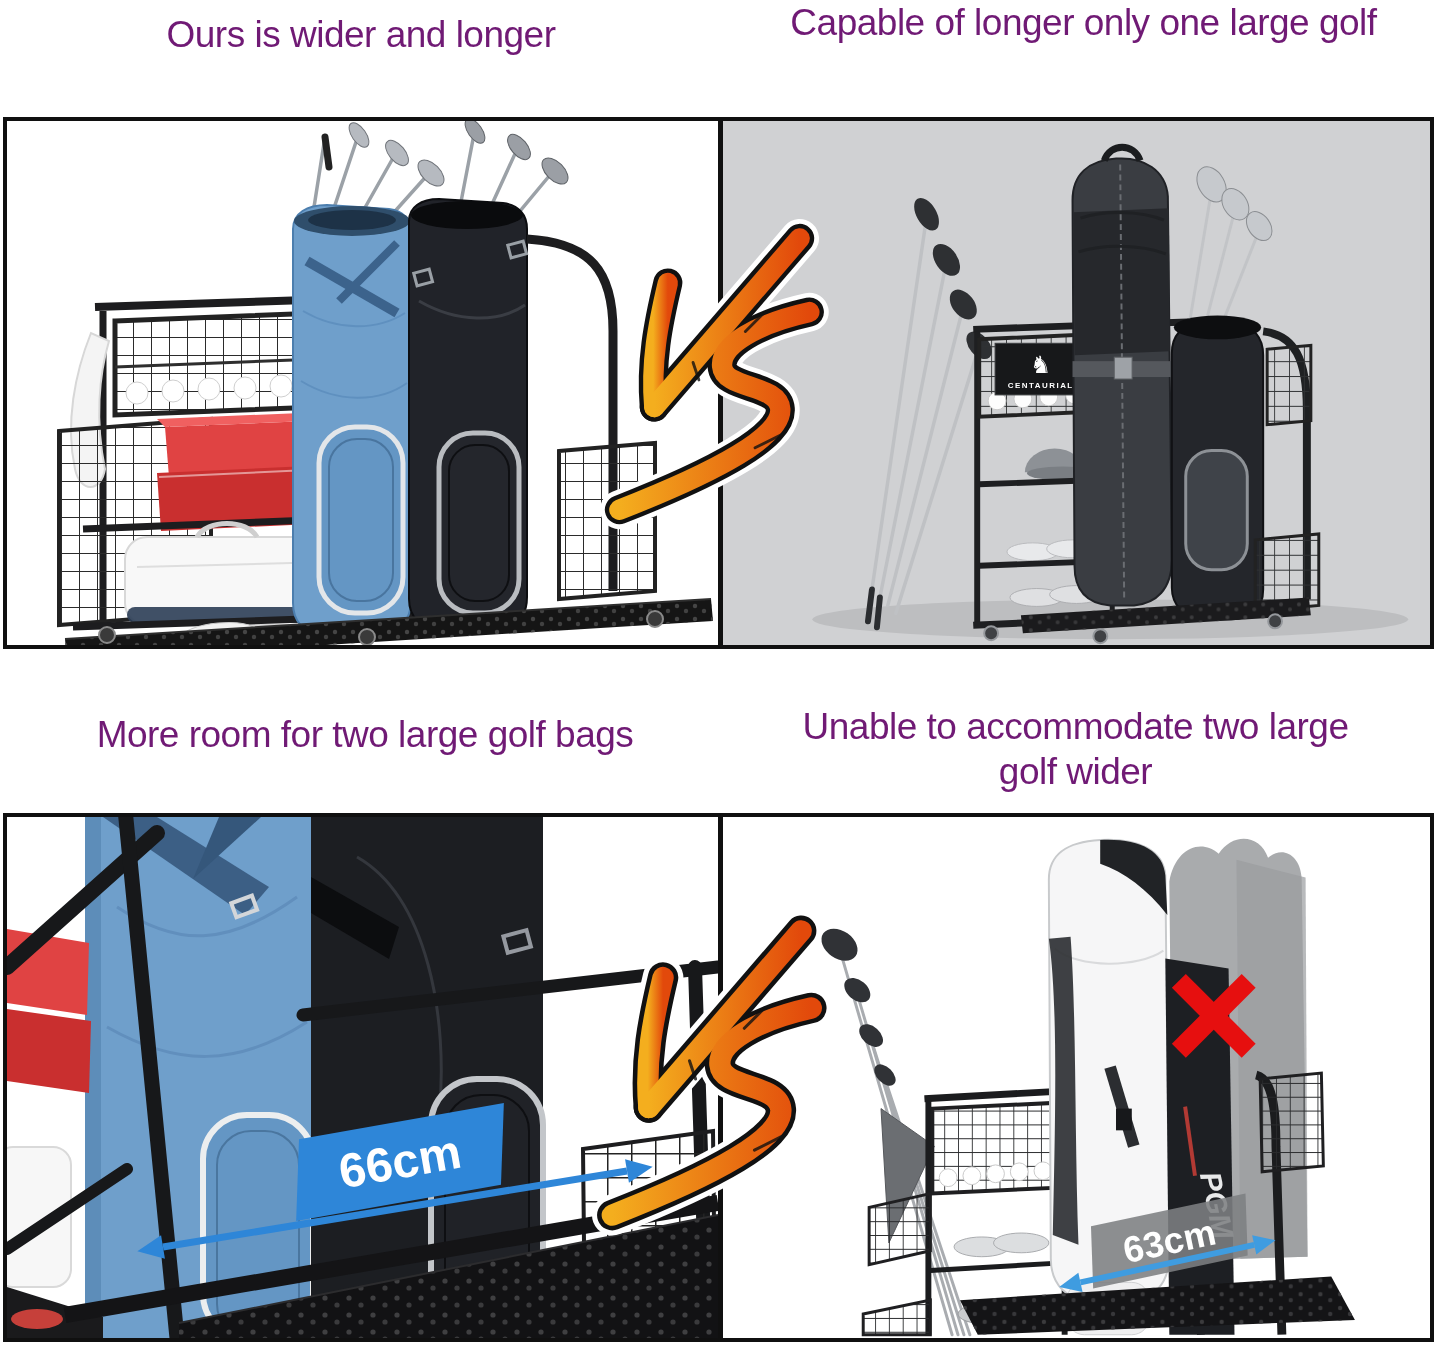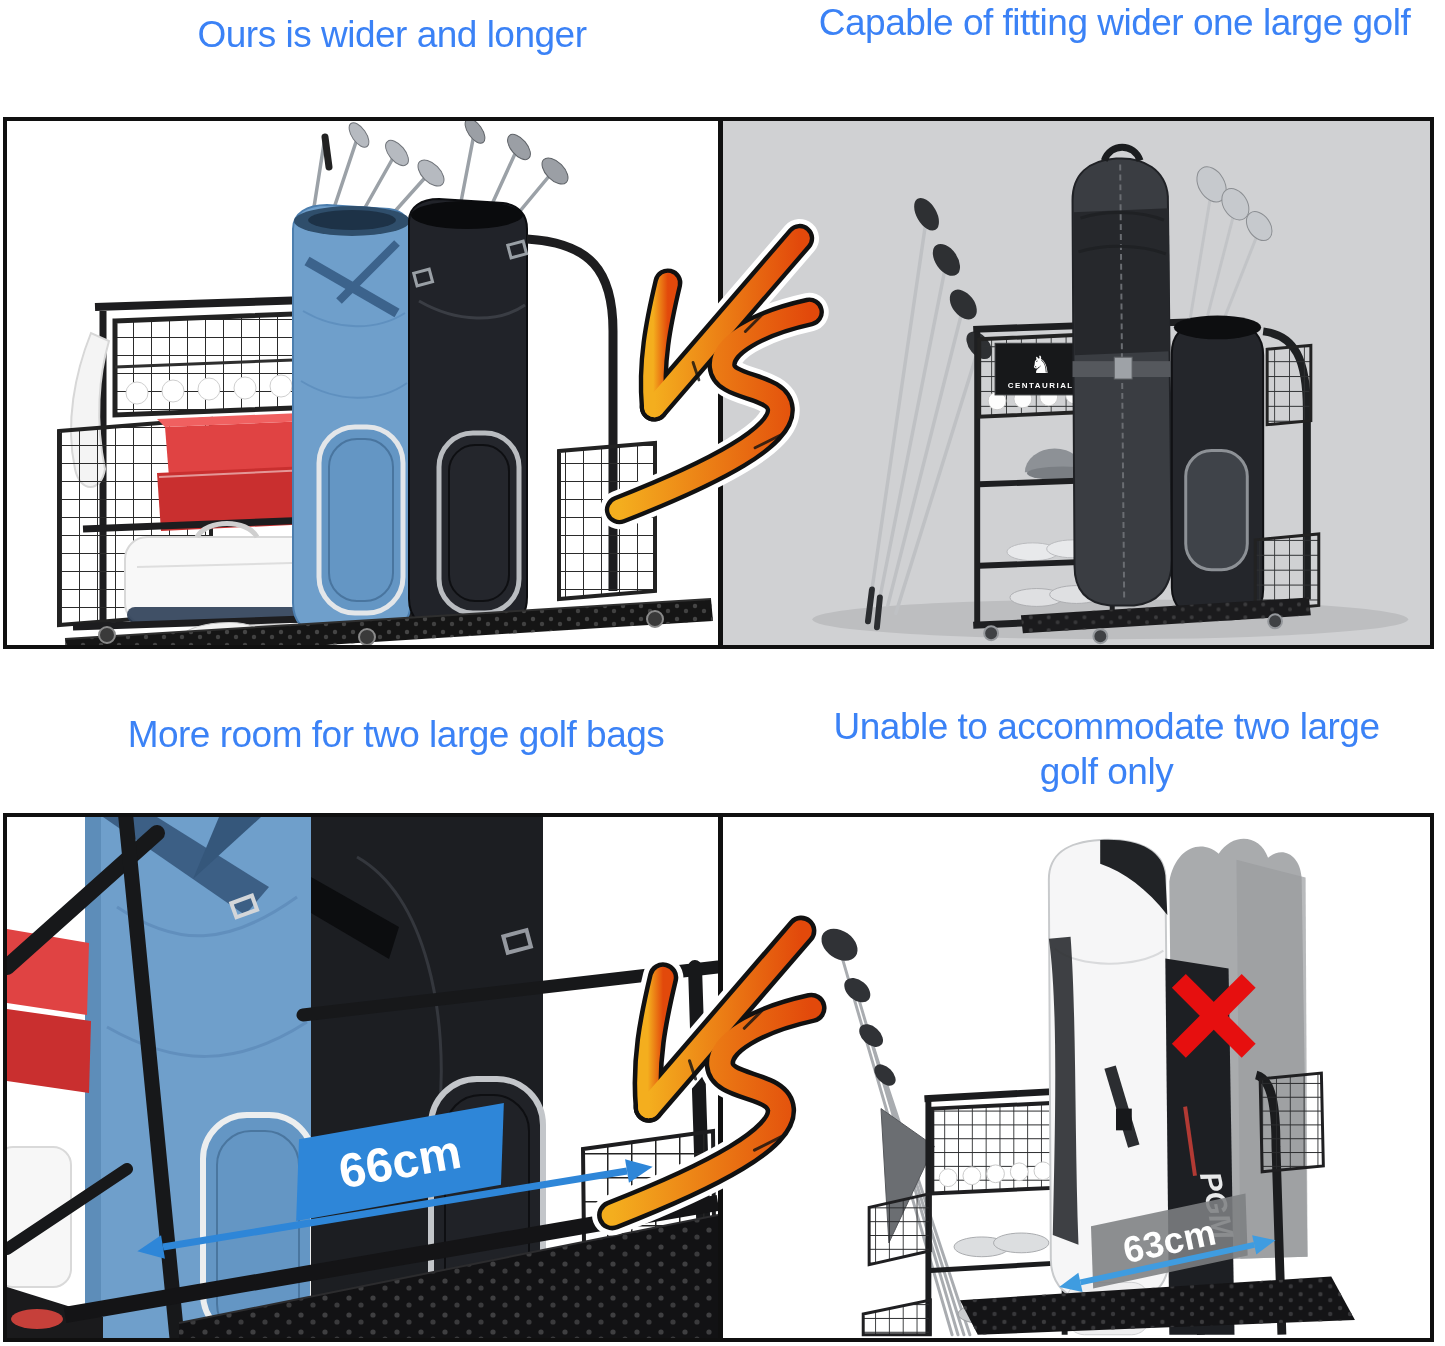--- a/index.html
+++ b/index.html
@@ -1,22 +1,22 @@
 <!DOCTYPE html>
 <html style="--accent-blue: #2e86d8; --arrow-blue: #3f9ce0; --error-red: #e60f0f; --vs-orange-start: #f4ae1e; --vs-orange-end: #e2490b; --competitor-bg: #d0d1d3; --frame-black: #101010; --ours-bag-blue: #6f9fcb;"><head>
 <meta charset="utf-8">
 <style>
   html,body{margin:0;padding:0;}
   body{
     width:1445px;height:1346px;position:relative;background:#ffffff;
     font-family:"Liberation Sans", sans-serif;overflow:hidden;
   }
   .heading{
-    position:absolute;color:#3b82f6;font-size:37px;letter-spacing:-0.5px;
-    text-align:center;line-height:41px;z-index:6;padding-left:31px;
+    position:absolute;color:#701a75;font-size:37px;letter-spacing:-0.5px;
+    text-align:center;line-height:41px;z-index:6;
   }
   .h-top-left{left:0;top:14px;width:722px;}
   .h-top-right{left:722px;top:2px;width:723px;}
   .h-bot-left{left:4px;top:714px;width:722px;}
   .h-bot-right{left:714px;top:704px;width:723px;line-height:45px;}
   .band{
     position:absolute;left:3px;width:1431px;box-sizing:border-box;
     border:4px solid #101010;display:flex;z-index:1;
   }
   .band-top{top:117px;height:532px;}
@@ -30,28 +30,28 @@
   .vs-wrap{position:absolute;z-index:9;}
   .vs-top{left:600px;top:212px;width:252px;height:330px;}
   .vs-bottom{left:592px;top:908px;width:264px;height:336px;}
 </style>
 </head>
 <body>
 
 <div class="heading h-top-left">Ours is wider and longer</div>
 
 <div class="heading h-top-right">
-  <div>Capable of fitting wider one large golf</div>
+  <div>Capable of longer only one large golf</div>
 </div>
 
 <div class="heading h-bot-left">More room for two large golf bags</div>
 
 <div class="heading h-bot-right">
   <div>Unable to accommodate two large</div>
-  <div>golf only</div>
+  <div>golf wider</div>
 </div>
 
 <div class="band band-top">
 
   <div class="panel p-ours">
     <svg viewBox="0 0 711 524">
       <defs>
         <pattern id="ga-grid" width="18" height="18" patternUnits="userSpaceOnUse">
           <path d="M18 0H0V18" fill="none" stroke="#2b2b2b" stroke-width="2"></path>
         </pattern>

